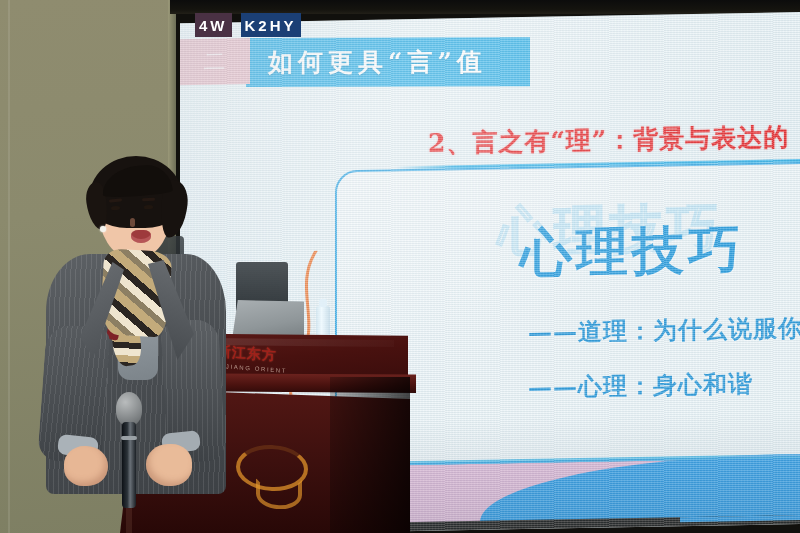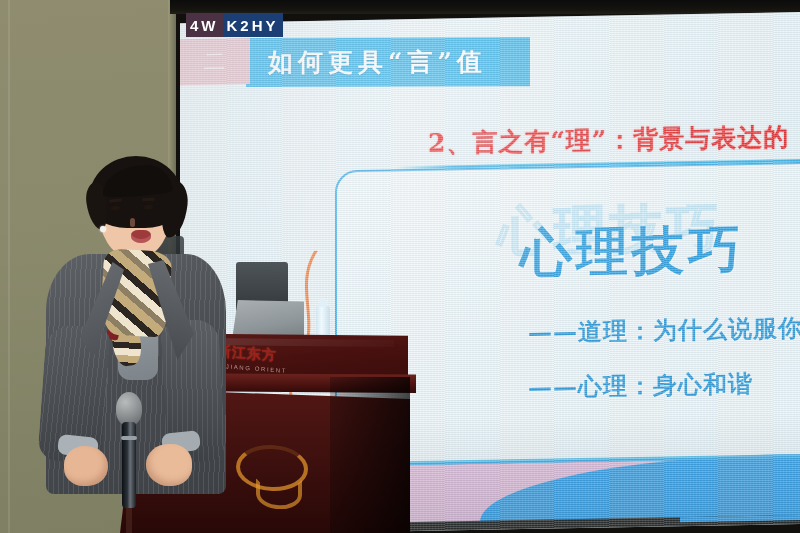--- a/index.html
+++ b/index.html
@@ -94,21 +94,21 @@
     white-space: nowrap;
   }
 
   
   .wm {
     position: absolute; left: 6px; top: 0px; height: 24px;
     display: flex; align-items: center; z-index: 14;
     font-family: "Liberation Sans", sans-serif;
   }
   .wm .seg {
-    height: 24px; display: flex; align-items: center; padding: 12px 2px;
+    height: 24px; display: flex; align-items: center; padding: 12px 2px; margin-left: 9px;
   }
   .wm .seg.a { background: #4a3144; }
   .wm .seg.b { background: #1b3f75; }
   .wm .seg span {
     color: #ffffff; font-size: 15px; font-weight: 700;
     letter-spacing: 3px; padding: 0 2px;
   }
 
   
   .redline {

